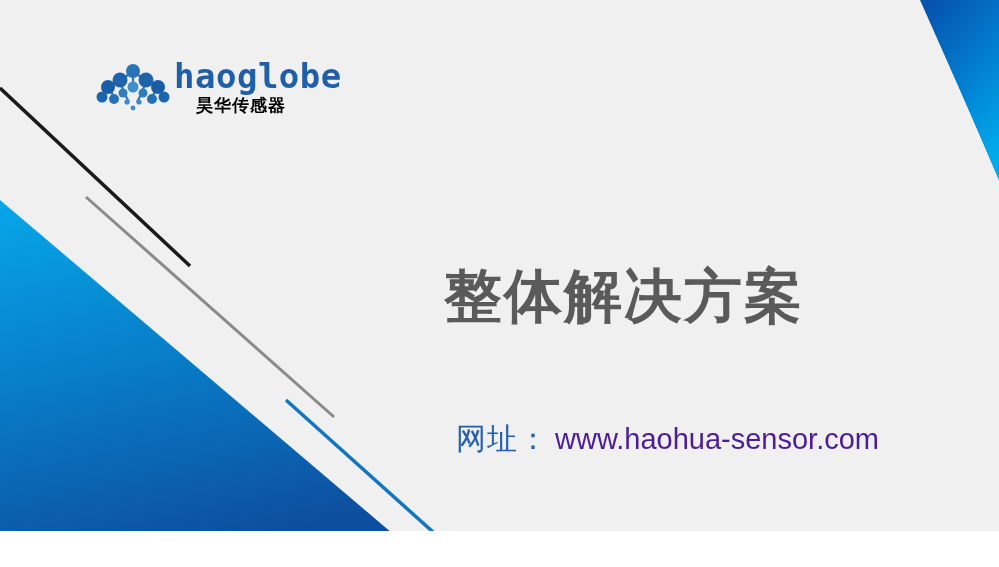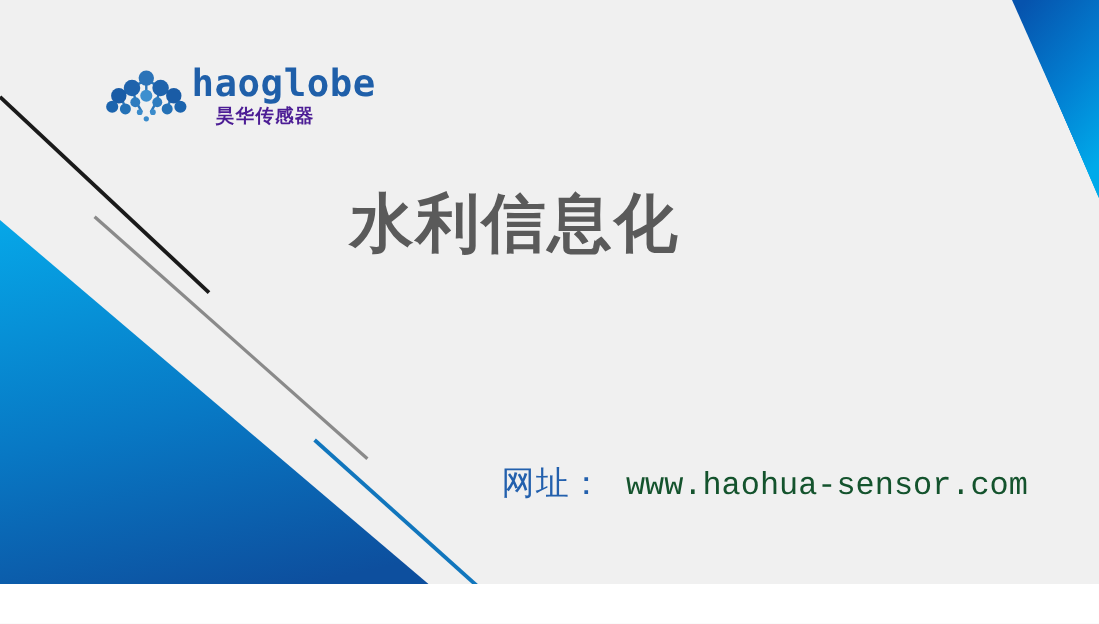--- a/index.html
+++ b/index.html
@@ -57,21 +57,21 @@
     white-space: nowrap;
   }
   .logo-sub {
     position: absolute;
     left: 22px;
     top: 36px;
     font-family: "DejaVu Sans", "Liberation Sans", sans-serif;
     font-size: 17px;
     font-weight: bold;
     letter-spacing: 1px;
-    color: #4c1d95;
+    color: #000000;
     white-space: nowrap;
   }
 
   
   .title-line {
     position: absolute;
     font-family: "DejaVu Sans", "Liberation Sans", sans-serif;
     font-weight: bold;
     color: #5a5a5a;
     white-space: nowrap;
@@ -100,25 +100,25 @@
     white-space: nowrap;
   }
   .website-label {
     font-family: "DejaVu Sans", "Liberation Sans", sans-serif;
     font-size: 30px;
     color: #2360ad;
     letter-spacing: 1px;
     text-align: right;
   }
   .website-url {
-    font-family: Liberation Mono, monospace;
+    font-family: Liberation Sans, sans-serif;
     font-size: 29px;
-    color: #14532d;
+    color: #4c1d95;
     letter-spacing: 0px;
-    margin-left: 20px;
+    margin-left: 6px;
   }
 </style>
 </head>
 <body>
 
 <div id="slide">
 
   <svg id="bg-svg" viewBox="0 0 999 567" preserveAspectRatio="none">
     <defs>
       <linearGradient id="gradLeft" x1="0" y1="0" x2="0.25" y2="1">
@@ -185,20 +185,20 @@
         <circle cx="37" cy="48" r="2.4" fill="#3a8bcb"></circle>
       </g>
     </svg>
 
     <div class="logo-text-wrap">
       <div class="logo-wordmark">haoglobe</div>
       <div class="logo-sub">昊华传感器</div>
     </div>
   </div>
 
-  <div class="title-line" id="title-line-1">水利信息化</div>
+  <div class="title-line" id="title-line-2">整体解决方案</div>
 
   <div class="website-row">
     <span class="website-label">网址：</span>
     <span class="website-url">www.haohua-sensor.com</span>
   </div>
 
 </div>
 
 </body></html>

